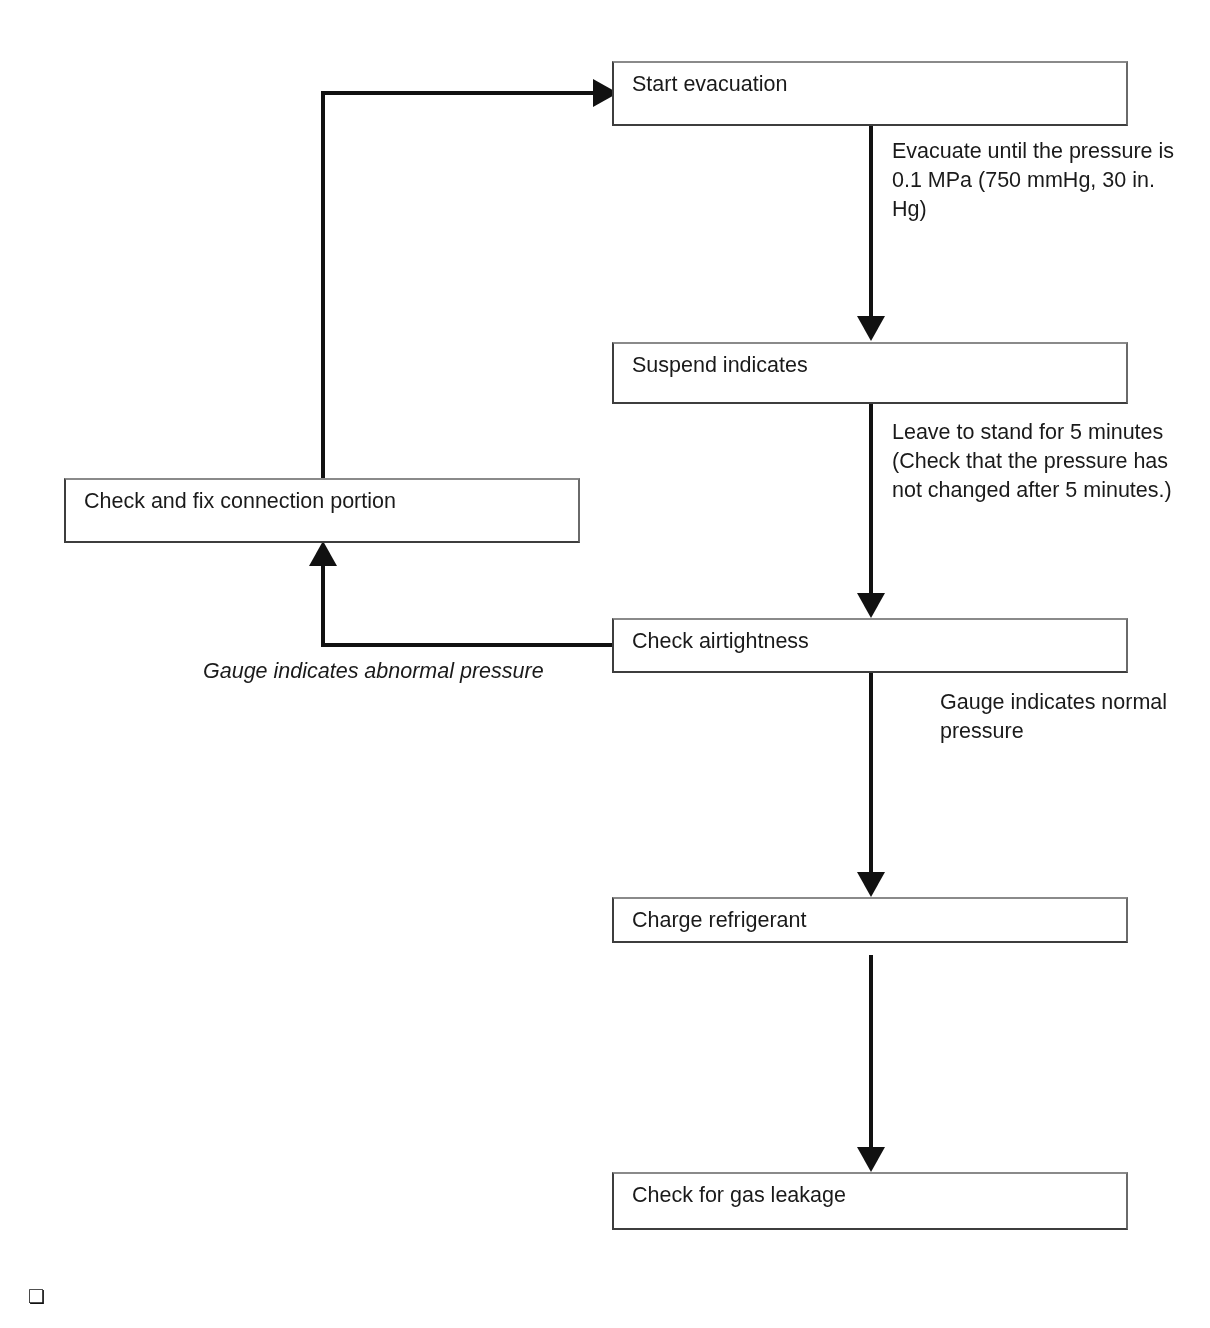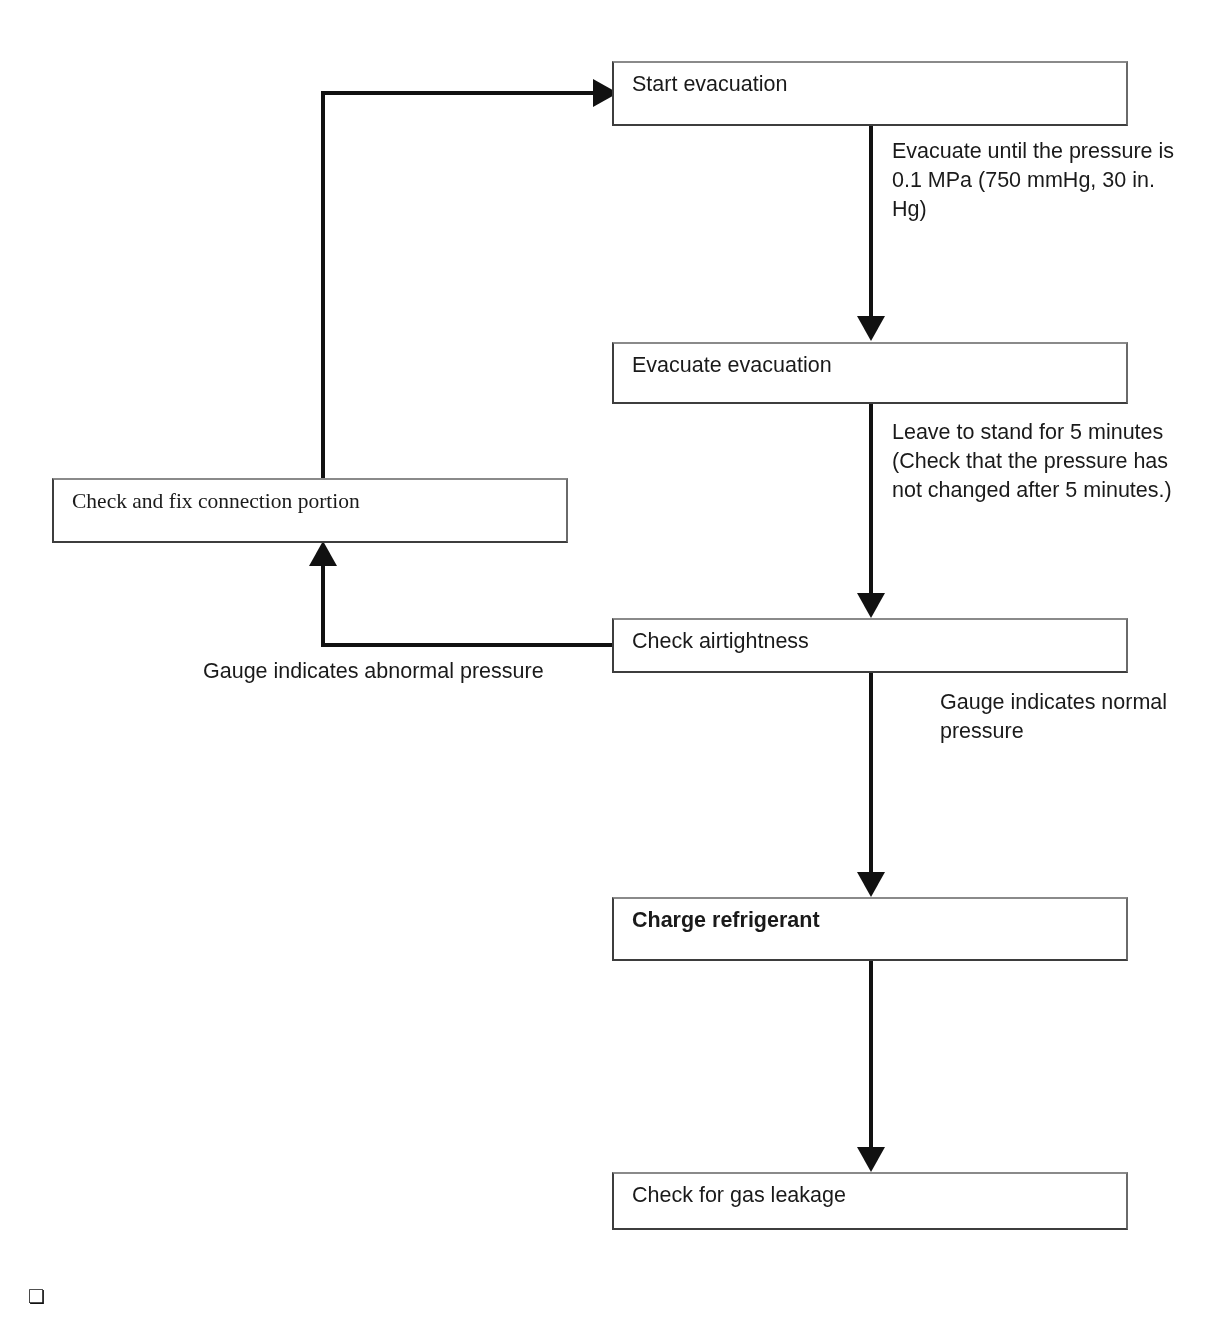--- a/index.html
+++ b/index.html
@@ -103,47 +103,47 @@
       <polyline points="323,478 323,93 597,93" fill="none" stroke="#111111" stroke-width="4"></polyline>
       <path d="M593,79 L593,107 L618,93 Z" fill="#111111"></path>
     </g>
   </svg>
 
   <div class="node" style="left:612px; top:61px; width:516px; height:65px;">
     <span class="node-label">Start evacuation</span>
   </div>
 
   <div class="node" style="left:612px; top:342px; width:516px; height:62px;">
-    <span class="node-label">Evacuate evacuation</span>
+    <span class="node-label">Suspend indicates</span>
   </div>
 
-  <div class="node" style="left:52px; top:478px; width:516px; height:65px;font-family:Liberation Serif, serif;">
+  <div class="node" style="left:64px; top:478px; width:516px; height:65px;">
     <span class="node-label">Check and fix connection portion</span>
   </div>
 
   <div class="node" style="left:612px; top:618px; width:516px; height:55px;text-align:right;">
     <span class="node-label">Check airtightness</span>
   </div>
 
-  <div class="node" style="left:612px; top:897px; width:516px; height:64px;font-weight:bold;">
+  <div class="node" style="left:612px; top:897px; width:516px; height:46px;">
     <span class="node-label">Charge refrigerant</span>
   </div>
 
   <div class="node" style="left:612px; top:1172px; width:516px; height:58px;padding-left:28px;">
     <span class="node-label">Check for gas leakage</span>
   </div>
 
   <div class="edge-label" style="left:892px; top:137px; width:320px;">Evacuate until the pressure is
 0.1 MPa (750 mmHg, 30 in.
 Hg)</div>
 
   <div class="edge-label" style="left:892px; top:418px; width:330px;">Leave to stand for 5 minutes
 (Check that the pressure has
 not changed after 5 minutes.)</div>
 
-  <div class="edge-label" style="left:203px; top:657px; width:420px;">Gauge indicates abnormal pressure</div>
+  <div class="edge-label" style="left:203px; top:657px; width:420px;font-style:italic;">Gauge indicates abnormal pressure</div>
 
   <div class="edge-label" style="left:897px; top:688px; width:300px;margin-left:43px;">Gauge indicates normal
 pressure</div>
 
   <div class="page-mark">❏</div>
 
 </div>
 
 </body></html>

